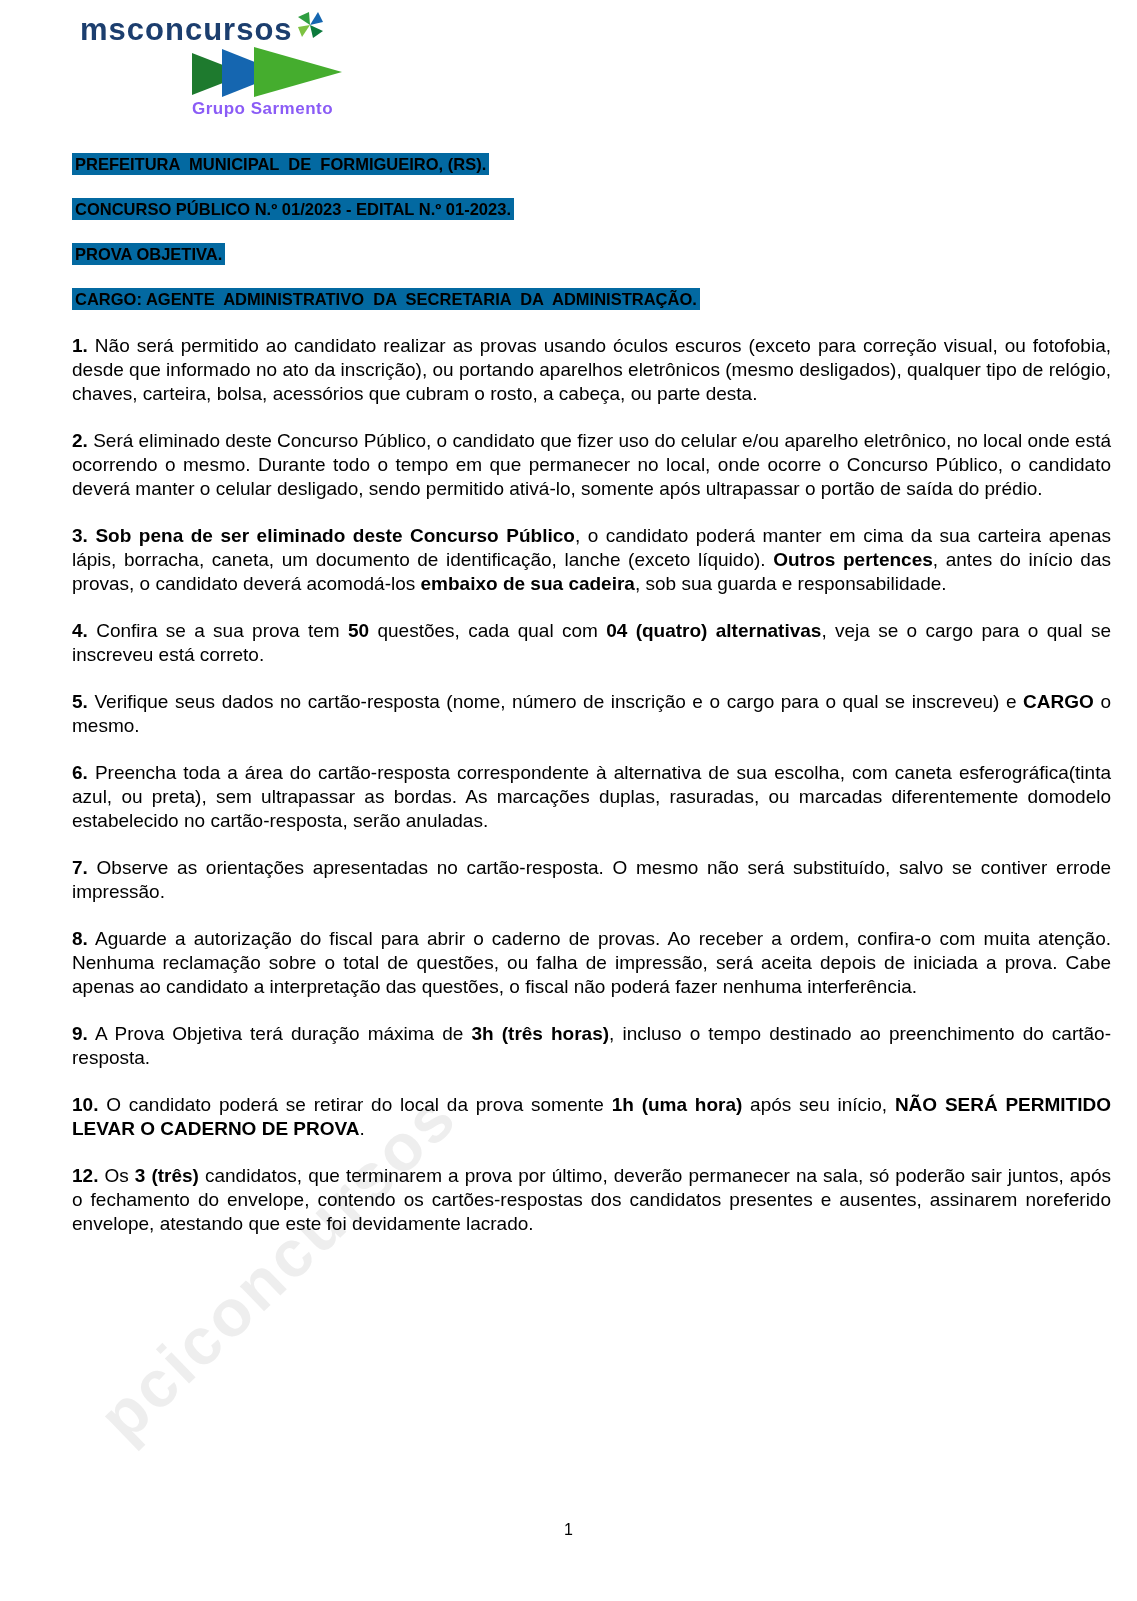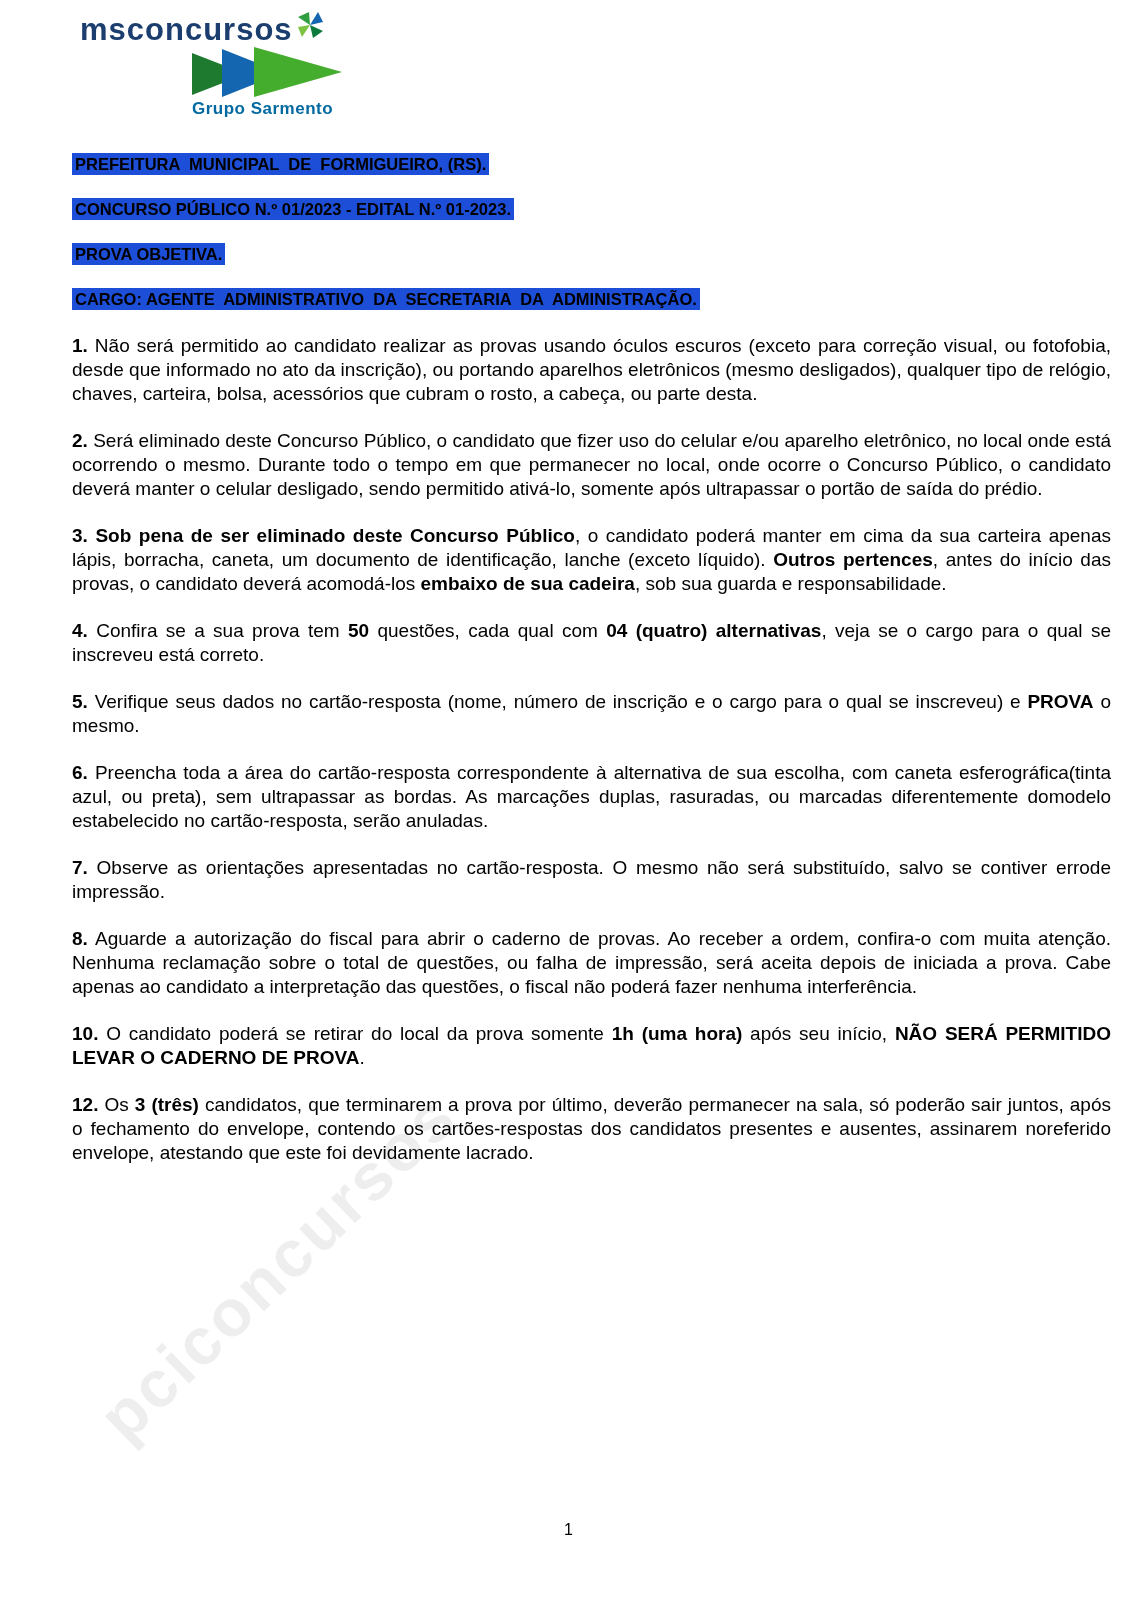--- a/index.html
+++ b/index.html
@@ -23,26 +23,26 @@
   .brand-row { display:flex; align-items:flex-start; }
   .brand {
     font-size:31px; font-weight:bold; letter-spacing:1px;
     color:#1c3e6e; line-height:1.05;
   }
   .pinwheel { margin:-4px 0 0 2px; }
   .arrows { margin:0 0 0 112px; line-height:0; }
   .group {
     margin:2px 0 0 112px;
     font-size:17px; font-weight:bold; letter-spacing:0.5px;
-    color:#0369a1;
+    color:#8b5cf6;
   }
   
   .titles { margin-top:34px; }
   .title-line { margin-bottom:23px; line-height:22px; font-weight:bold; font-size:16.5px; }
-  .title-line .hl { background:#1d4ed8; padding:2px 3px; white-space:pre-wrap; }
+  .title-line .hl { background:#0369a1; padding:2px 3px; white-space:pre-wrap; }
   
   .instructions-heading { margin-top:44px; font-weight:bold; font-size:16.5px; line-height:22px; }
   .instructions { margin-top:24px; }
   .para {
     font-size:19px; line-height:24px;
     text-align:justify; margin-bottom:23px;
     hyphens:none;
   }
   .b { font-weight:bold; }
   .closing { font-weight:bold; font-size:16.5px; margin-top:4px; }
@@ -95,24 +95,25 @@
       <div class="title-line"><span class="hl">PROVA OBJETIVA.</span></div>
       <div class="title-line"><span class="hl">CARGO: AGENTE  ADMINISTRATIVO  DA  SECRETARIA  DA  ADMINISTRAÇÃO.</span></div>
     </div>
 
 
   <div class="instructions">
       <p class="para"><span class="b">1.</span><span> Não será permitido ao candidato realizar as provas usando óculos escuros (exceto para correção visual, ou fotofobia, desde que informado no ato da inscrição), ou portando aparelhos eletrônicos (mesmo desligados), qualquer tipo de relógio, chaves, carteira, bolsa, acessórios que cubram o rosto, a cabeça, ou parte desta.</span></p>
       <p class="para"><span class="b">2.</span><span> Será eliminado deste Concurso Público, o candidato que fizer uso do celular e/ou aparelho eletrônico, no local onde está ocorrendo o mesmo. Durante todo o tempo em que permanecer no local, onde ocorre o Concurso Público, o candidato deverá manter o celular desligado, sendo permitido ativá-lo, somente após ultrapassar o portão de saída do prédio.</span></p>
       <p class="para"><span class="b">3. Sob pena de ser eliminado deste Concurso Público</span><span>, o candidato poderá manter em cima da sua carteira apenas lápis, borracha, caneta, um documento de identificação, lanche (exceto líquido). </span><span class="b">Outros pertences</span><span>, antes do início das provas, o candidato deverá acomodá-los </span><span class="b">embaixo de sua cadeira</span><span>, sob sua guarda e responsabilidade.</span></p>
       <p class="para"><span class="b">4.</span><span> Confira se a sua prova tem </span><span class="b">50</span><span> questões, cada qual com </span><span class="b">04 (quatro) alternativas</span><span>, veja se o cargo para o qual se inscreveu está correto.</span></p>
-      <p class="para"><span class="b">5.</span><span> Verifique seus dados no cartão-resposta (nome, número de inscrição e o cargo para o qual se inscreveu) e </span><span class="b">PROVA</span><span> o mesmo.</span></p>
+      <p class="para"><span class="b">5.</span><span> Verifique seus dados no cartão-resposta (nome, número de inscrição e o cargo para o qual se inscreveu) e </span><span class="b">CARGO</span><span> o mesmo.</span></p>
       <p class="para"><span class="b">6.</span><span> Preencha toda a área do cartão-resposta correspondente à alternativa de sua escolha, com caneta esferográfica(tinta azul, ou preta), sem ultrapassar as bordas. As marcações duplas, rasuradas, ou marcadas diferentemente domodelo estabelecido no cartão-resposta, serão anuladas.</span></p>
       <p class="para"><span class="b">7.</span><span> Observe as orientações apresentadas no cartão-resposta. O mesmo não será substituído, salvo se contiver errode impressão.</span></p>
       <p class="para"><span class="b">8.</span><span> Aguarde a autorização do fiscal para abrir o caderno de provas. Ao receber a ordem, confira-o com muita atenção. Nenhuma reclamação sobre o total de questões, ou falha de impressão, será aceita depois de iniciada a prova. Cabe apenas ao candidato a interpretação das questões, o fiscal não poderá fazer nenhuma interferência.</span></p>
+      <p class="para"><span class="b">9.</span><span> A Prova Objetiva terá duração máxima de </span><span class="b">3h (três horas)</span><span>, incluso o tempo destinado ao preenchimento do cartão-resposta.</span></p>
       <p class="para"><span class="b">10.</span><span> O candidato poderá se retirar do local da prova somente </span><span class="b">1h (uma hora)</span><span> após seu início, </span><span class="b">NÃO SERÁ PERMITIDO LEVAR O CADERNO DE PROVA</span><span>.</span></p>
       <p class="para"><span class="b">12.</span><span> Os </span><span class="b">3 (três)</span><span> candidatos, que terminarem a prova por último, deverão permanecer na sala, só poderão sair juntos, após o fechamento do envelope, contendo os cartões-respostas dos candidatos presentes e ausentes, assinarem noreferido envelope, atestando que este foi devidamente lacrado.</span></p>
     </div>
 
 
   <div class="page-number">1</div>
 
 </div>
 
 </body></html>

